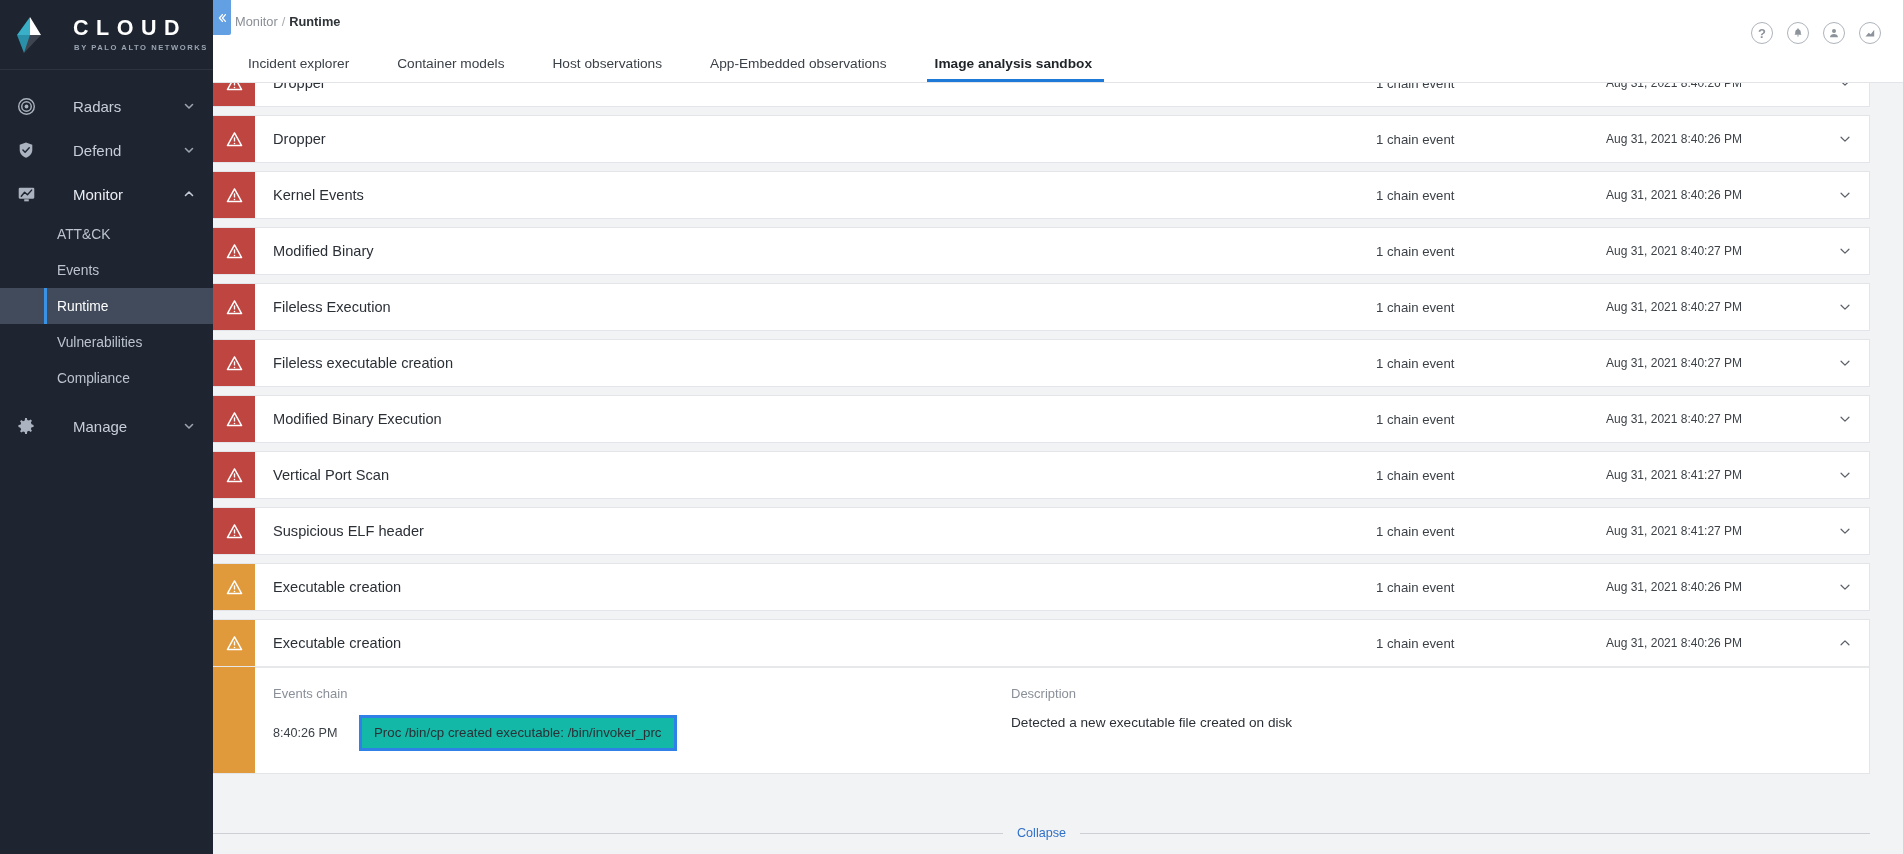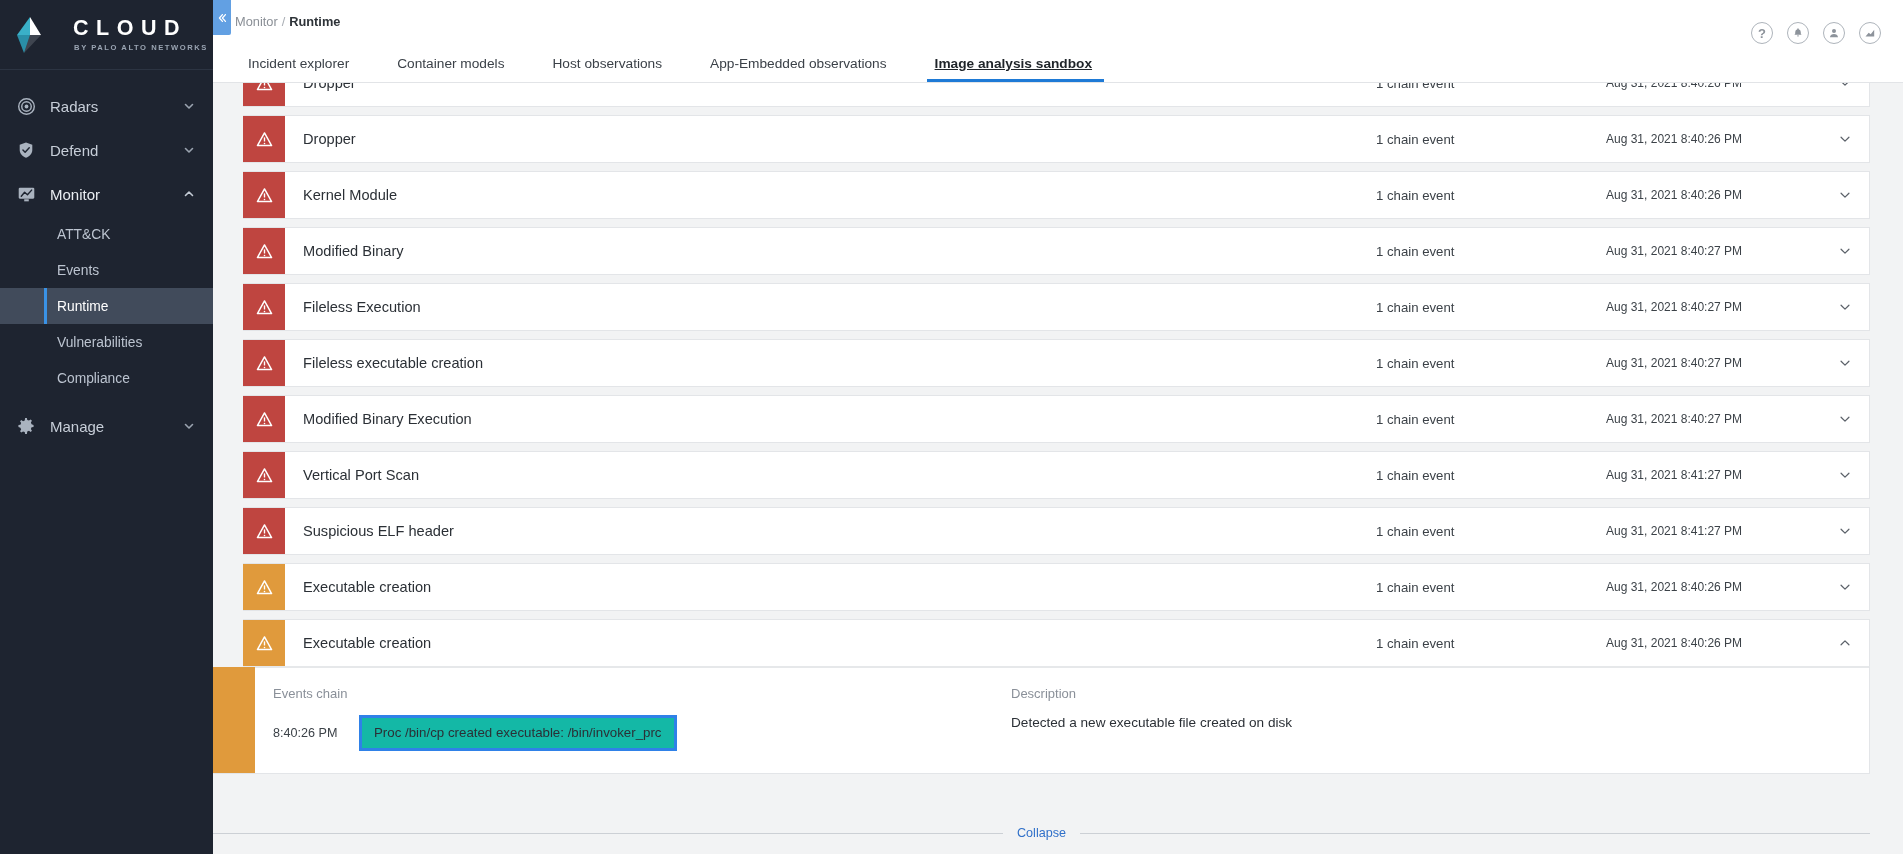--- a/index.html
+++ b/index.html
@@ -36,21 +36,21 @@
   }
   .brand-sub {
     color: #9aa4b2; font-size: 7.6px; font-weight: 700;
     letter-spacing: 1.55px; margin-top: 3px; padding-left: 3px;
   }
 
   .nav { padding-top: 14px; }
   .nav-group {
     display: flex; align-items: center;
     height: 44px; padding: 0 18px 0 16px;
-    cursor: pointer; position: relative;
+    cursor: pointer; position: relative; gap: 23px;
   }
   .nav-group .nav-ico {
     width: 20px; height: 20px; flex: 0 0 20px;
     margin-right: 14px;
     display: flex; align-items: center; justify-content: center;
   }
   .nav-group .nav-ico svg { display: block; }
   .nav-label {
     color: #c7ced8; font-size: 15px; flex: 1 1 auto;
     white-space: nowrap;
@@ -114,21 +114,21 @@
     position: absolute; left: 22px; bottom: 0;
     display: flex; align-items: flex-end; gap: 8px; margin-left: 9px;
   }
   .tab {
     padding: 0 20px 11px 20px;
     font-size: 13.7px; color: #3b4148;
     cursor: pointer; position: relative;
     white-space: nowrap;
   }
   .tab:first-child { padding-left: 4px; }
-  .tab.active { font-weight: 700; color: #1f2429; text-decoration: underline; }
+  .tab.active { font-weight: 700; color: #1f2429; }
   .tab.active::after {
     content: ""; position: absolute;
     left: 12px; right: 8px; bottom: 0; height: 3px;
     background: #1e7ad6;
   }
 
   .topicons {
     position: absolute; right: 22px; top: 22px;
     display: flex; gap: 14px; align-items: center;
   }
@@ -159,21 +159,20 @@
   }
 
   .row-wrap { margin-bottom: 8px; }
   .row {
     display: flex; align-items: stretch;
     background: #ffffff;
     border: 1px solid #e3e5e8;
     border-left: none;
     height: 48px;
     cursor: pointer;
-    margin-left: 30px;
   }
   .row-wrap.expanded .row { border-bottom: 1px solid #e6e8ea; }
   .sev {
     width: 42px; flex: 0 0 42px;
     display: flex; align-items: center; justify-content: center;
   }
   .sev.critical { background: #bf4540; }
   .sev.high { background: #e09a3c; }
   .sev svg { display: block; }
   .row-title {
@@ -456,21 +455,21 @@
             <div class="row">
               <div class="sev critical">
                 <span>
                   <svg viewBox="0 0 22 22" width="19" height="19">
                       <path d="M11 3.4 19.2 18H2.8Z" fill="none" stroke="#ffffff" stroke-width="1.7" stroke-linejoin="round"></path>
                       <rect x="10.2" y="8.4" width="1.6" height="5" rx="0.7" fill="#ffffff"></rect>
                       <circle cx="11" cy="15.6" r="0.95" fill="#ffffff"></circle>
                     </svg>
                 </span>
               </div>
-              <div class="row-title">Kernel Module</div>
+              <div class="row-title">Kernel Events</div>
               <div class="row-count">1 chain event</div>
               <div class="row-time">Aug 31, 2021 8:40:26 PM</div>
               <div class="row-chev">
                 <svg viewBox="0 0 16 16" width="14" height="14">
                     <polyline points="3.5,6 8,10.5 12.5,6" fill="none" stroke="#5b6169" stroke-width="1.4" stroke-linecap="round" stroke-linejoin="round"></polyline>
                   </svg>
               </div>
             </div>
           </div>
 

